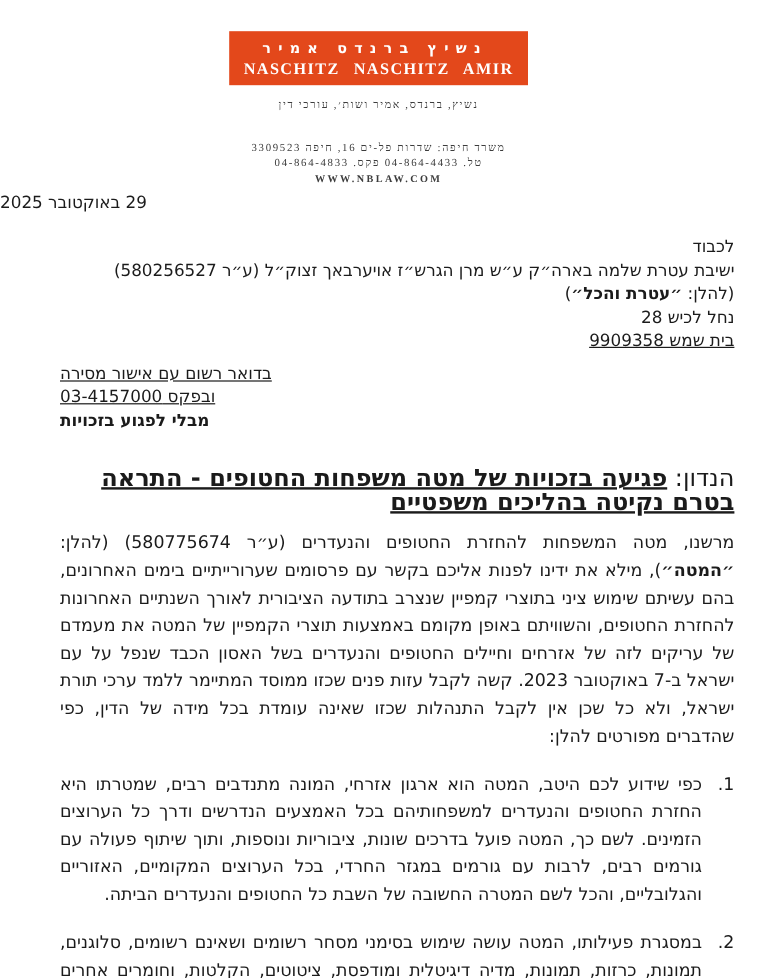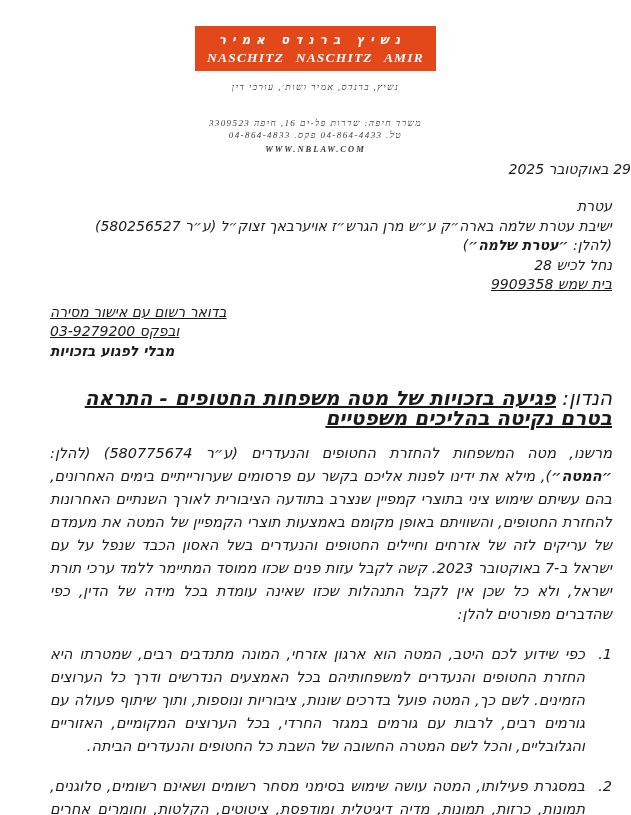--- a/index.html
+++ b/index.html
@@ -1,21 +1,20 @@
 <!DOCTYPE html>
 <html lang="he" dir="rtl"><head>
 <meta charset="utf-8">
 <style>
   html,body{margin:0;padding:0;background:#ffffff;}
   .page{
     width:631px;height:815px;position:relative;overflow:hidden;
     background:#ffffff;direction:rtl;
     font-family:"DejaVu Sans",sans-serif;color:#1b1b1b;
     margin:0 auto;
-    font-style:italic;
   }
   
   .letterhead{padding-top:26px;text-align:center;}
   .brand-box{
     display:inline-block;color:#ffffff;background:#e3481b;
     padding:7px 12px 6px 12px;min-width:164px;
   }
   .brand-he{
     font-size:12px;font-weight:bold;letter-spacing:6px;line-height:14px;
     padding-right:6px; 
@@ -29,21 +28,21 @@
     margin-top:10px;font-size:9px;color:#3c3c3c;
     letter-spacing:1.4px;line-height:12px;
     font-family:"Liberation Serif","DejaVu Sans",serif;
   }
   .lh-block.haifa{margin-top:24px;}
   .website{
     margin-top:3px;font-size:8.5px;letter-spacing:2px;color:#3c3c3c;
     font-family:"Liberation Serif","DejaVu Serif",serif;font-weight:bold;
   }
   
-  .date-line{text-align:right;font-size:14px;margin-top:7px;}
+  .date-line{text-align:left;font-size:14px;margin-top:7px;}
   
   .content{padding:0 19px 0 50px;} 
   .recipient{margin-top:20px;}
   .recipient p,.delivery p{margin:0;font-size:14px;line-height:19.5px;}
   .delivery{margin-top:8px;text-align:left;}
   .u{text-decoration:underline;}
   .b{font-weight:bold;}
   
   .subject{
     text-align:right;font-size:20px;margin:27px 0 14px 0;line-height:20px;
@@ -79,30 +78,30 @@
       <div>טל. 04-864-4433 פקס. 04-864-4833</div>
     </div>
     <div class="website">WWW.NBLAW.COM</div>
   </header>
 
   <div class="date-line">29 באוקטובר 2025</div>
 
   <main class="content">
 
     <section class="recipient">
-      <p>עטרת</p>
+      <p>לכבוד</p>
       <p>ישיבת עטרת שלמה בארה״ק ע״ש מרן הגרש״ז אויערבאך זצוק״ל (ע״ר 580256527)</p>
-      <p><span>(להלן: </span><span class="bold-run">״עטרת שלמה״</span><span>)</span></p>
+      <p><span>(להלן: </span><span class="bold-run">״עטרת והכל״</span><span>)</span></p>
       <p>נחל לכיש 28</p>
       <p class="u">בית שמש 9909358</p>
     </section>
 
     <section class="delivery">
       <p class="u">בדואר רשום עם אישור מסירה</p>
-      <p class="u">ובפקס 03-9279200</p>
+      <p class="u">ובפקס 03-4157000</p>
       <p class="b">מבלי לפגוע בזכויות</p>
     </section>
 
     <p class="subject"><span>הנדון: </span><span class="subject-main">פגיעה בזכויות של מטה משפחות החטופים - התראה בטרם נקיטה בהליכים משפטיים</span></p>
 
     <p class="intro"><span>מרשנו, מטה המשפחות להחזרת החטופים והנעדרים (ע״ר 580775674) (להלן: </span><span class="bold-run">״המטה״</span><span>), מילא את ידינו לפנות אליכם בקשר עם פרסומים שערורייתיים בימים האחרונים, בהם עשיתם שימוש ציני בתוצרי קמפיין שנצרב בתודעה הציבורית לאורך השנתיים האחרונות להחזרת החטופים, והשוויתם באופן מקומם באמצעות תוצרי הקמפיין של המטה את מעמדם של עריקים לזה של אזרחים וחיילים החטופים והנעדרים בשל האסון הכבד שנפל על עם ישראל ב-7 באוקטובר 2023. קשה לקבל עזות פנים שכזו ממוסד המתיימר ללמד ערכי תורת ישראל, ולא כל שכן אין לקבל התנהלות שכזו שאינה עומדת בכל מידה של הדין, כפי שהדברים מפורטים להלן:</span></p>
 
     <div class="items">
       <div class="item">
         <span class="num">1.</span>

